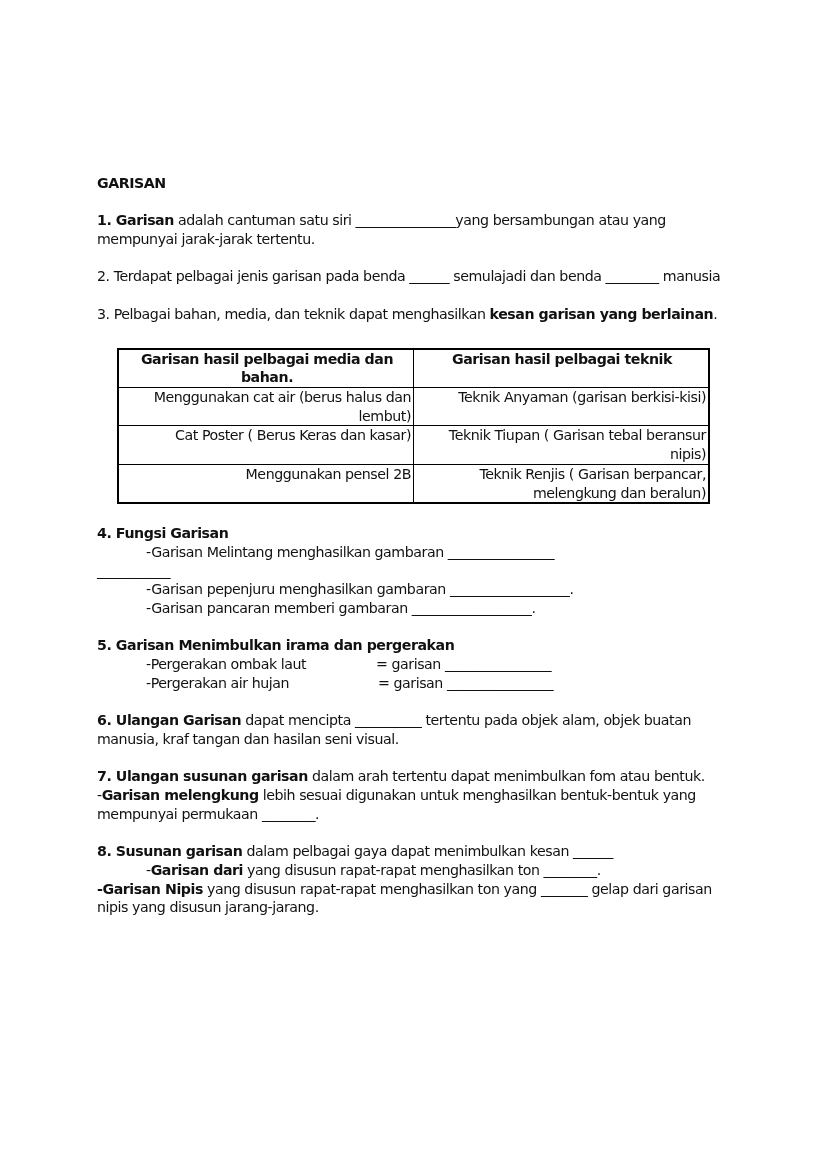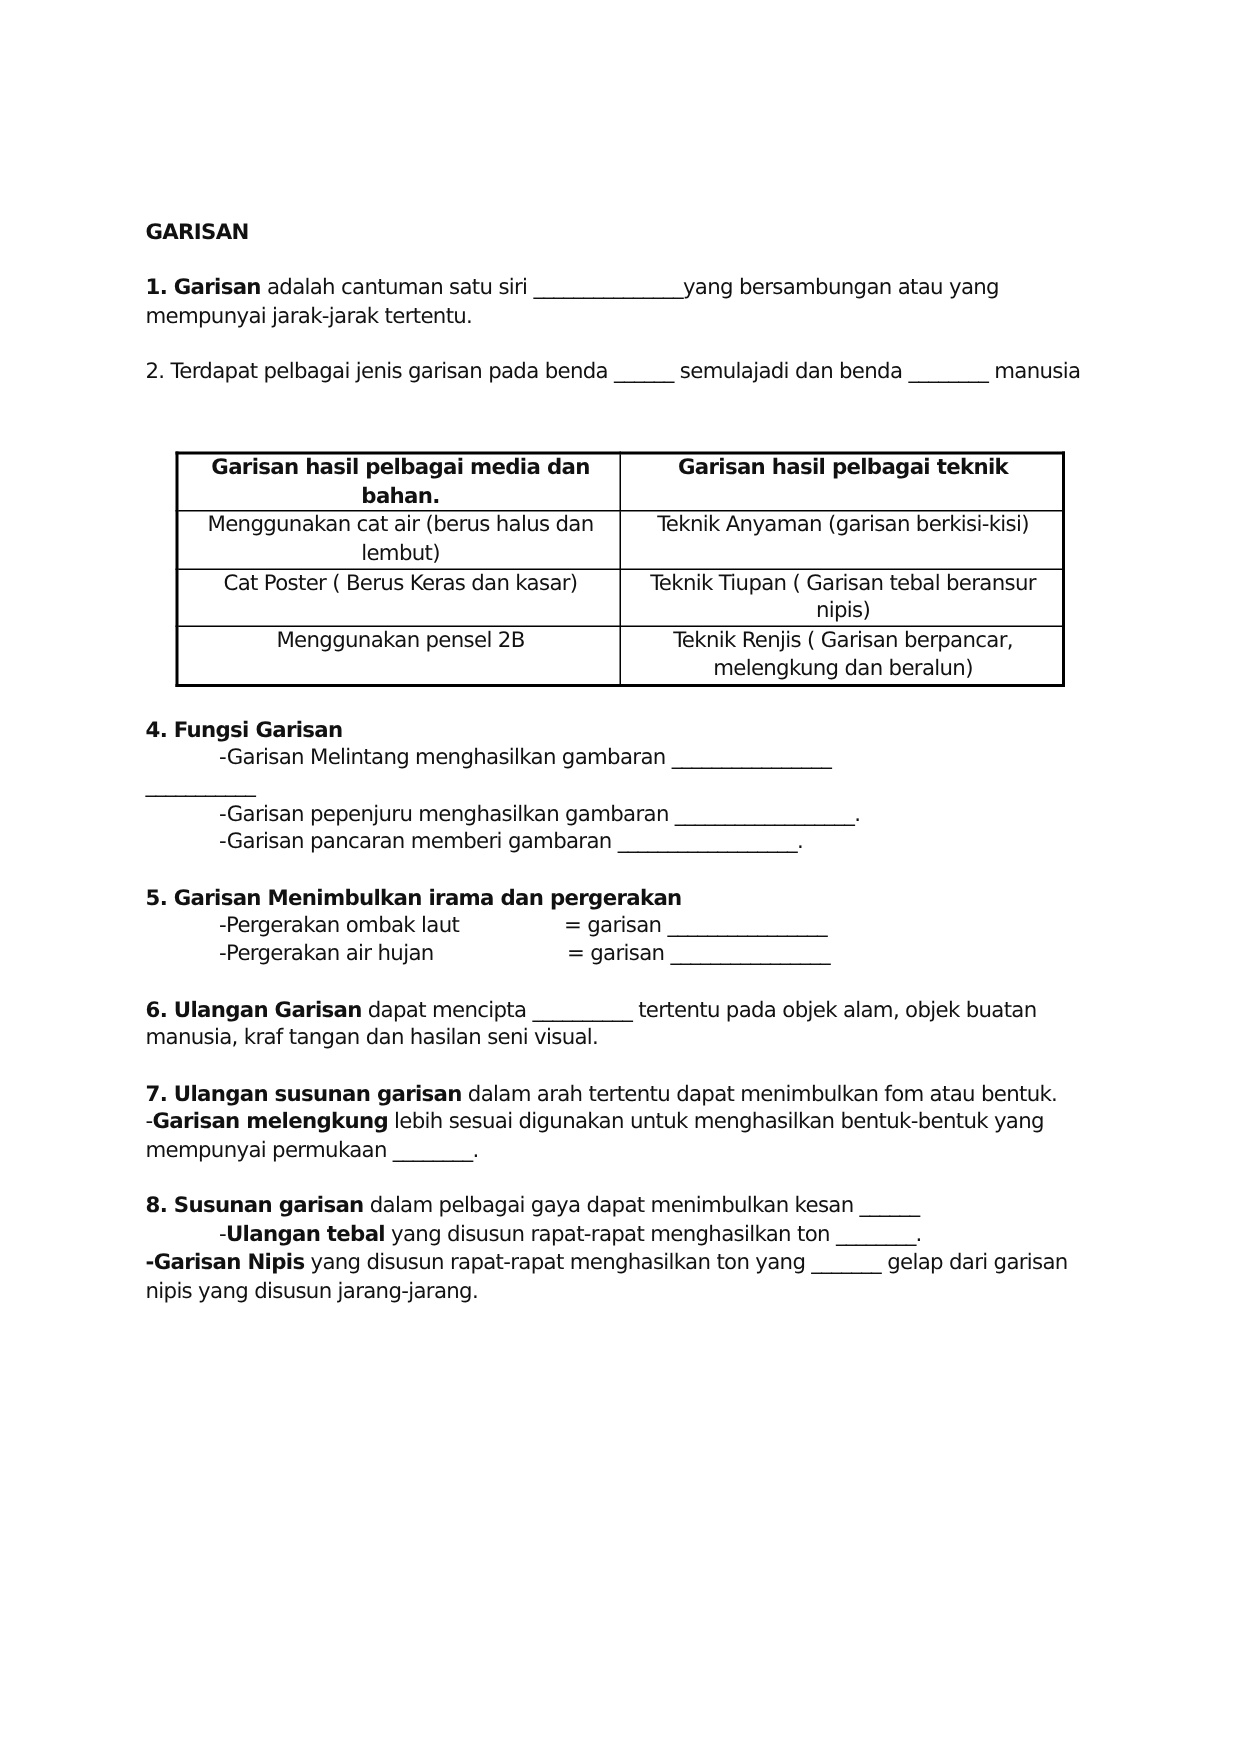--- a/index.html
+++ b/index.html
@@ -4,41 +4,42 @@
 <style>
   html, body { margin: 0; padding: 0; background: #ffffff; }
   body { width: 827px; height: 1170px; position: relative; overflow: hidden;
          font-family: "DejaVu Sans", sans-serif; font-size: 14.2px; color: #111;
          letter-spacing: -0.45px; }
   .page { position: absolute; left: 97px; top: 146px; width: 640px; line-height: 18.7px; }
   b { font-weight: bold; }
   .p { margin: 0; }
   .gap { height: 18.7px; }
   .ind { padding-left: 49px; }
-  .title { font-weight: bold; }
+  .title { font-weight: bold; margin-top: 28px; }
   table { border-collapse: collapse; margin-left: 20px; width: 593px; margin-top: 0; }
-  td, th { border: 1px solid #000; vertical-align: top; padding: 0 2px 0 4px; text-align: center; font-weight: normal; line-height: 18.7px; }
+  td, th { border: 1px solid #000; vertical-align: top; padding: 0 2px 0 4px; text-align: right; font-weight: normal; line-height: 18.7px; }
   th { font-weight: bold; text-align: center; }
   table { border: 2px solid #000; }
   .col1 { width: 288px; margin-left: 38px; }
   .eq { display: inline-block; width: 230px; }
 </style>
 </head>
 <body>
 
 <div class="page">
   <p class="p title">GARISAN</p>
   <div class="gap"></div>
 
   <p class="p"><b>1. Garisan</b><span> adalah cantuman satu siri _______________yang bersambungan atau yang mempunyai jarak-jarak tertentu.</span></p>
   <div class="gap"></div>
 
   <p class="p">2. Terdapat pelbagai jenis garisan pada benda ______ semulajadi dan benda ________ manusia</p>
   <div class="gap"></div>
 
+  <p class="p"><span>3. Pelbagai bahan, media, dan teknik dapat menghasilkan </span><b>kesan garisan yang berlainan</b><span>.</span></p>
   <div class="gap" style="height:24px"></div>
 
   <table>
     <tbody>
         <tr>
       <th class="col1">Garisan hasil pelbagai media dan bahan.</th>
       <th>Garisan hasil pelbagai teknik</th>
     </tr>
     <tr>
       <td>Menggunakan cat air (berus halus dan lembut)</td>
@@ -69,15 +70,15 @@
   <div class="gap"></div>
 
   <p class="p"><b>6. Ulangan Garisan</b><span> dapat mencipta __________ tertentu pada objek alam, objek buatan manusia, kraf tangan dan hasilan seni visual.</span></p>
   <div class="gap"></div>
 
   <p class="p"><b>7. Ulangan susunan garisan</b><span> dalam arah tertentu dapat menimbulkan fom atau bentuk.</span></p>
   <p class="p"><span>-</span><b>Garisan melengkung</b><span> lebih sesuai digunakan untuk menghasilkan bentuk-bentuk yang mempunyai permukaan ________.</span></p>
   <div class="gap"></div>
 
   <p class="p"><b>8. Susunan garisan</b><span> dalam pelbagai gaya dapat menimbulkan kesan ______</span></p>
-  <p class="p ind"><span>-</span><b>Ulangan tebal</b><span> yang disusun rapat-rapat menghasilkan ton ________.</span></p>
+  <p class="p ind"><span>-</span><b>Garisan dari</b><span> yang disusun rapat-rapat menghasilkan ton ________.</span></p>
   <p class="p"><b>-Garisan Nipis</b><span> yang disusun rapat-rapat menghasilkan ton yang _______ gelap dari garisan nipis yang disusun jarang-jarang.</span></p>
 </div>
 
 </body></html>

